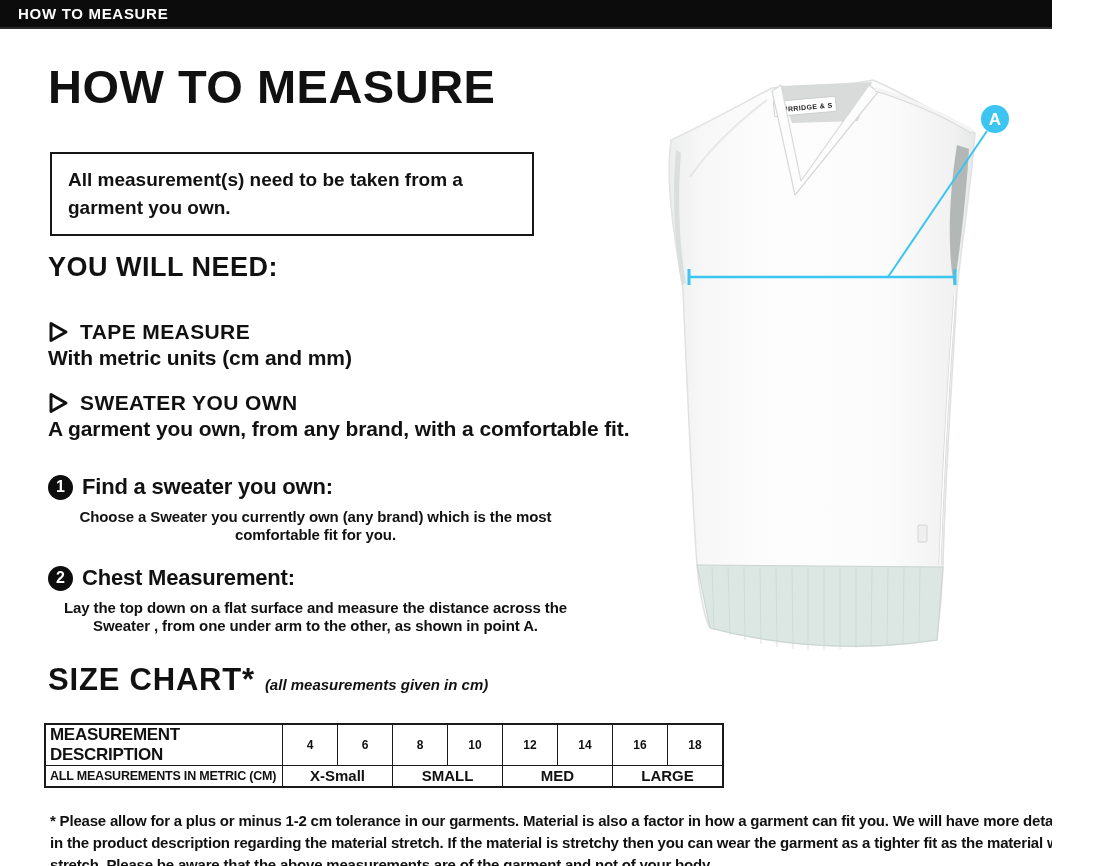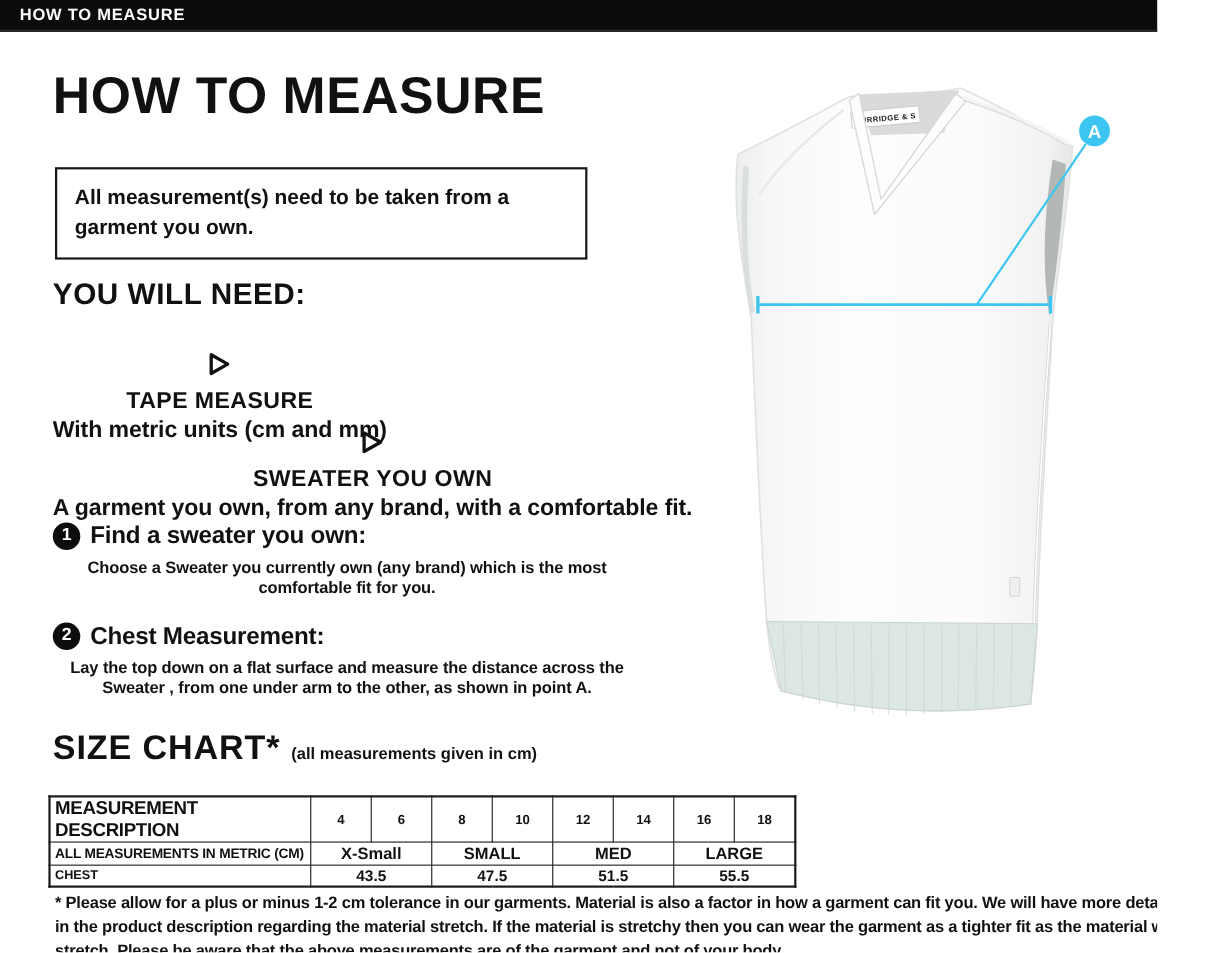--- a/index.html
+++ b/index.html
@@ -29,40 +29,40 @@
     border:2px solid #161616; padding:12px 16px;
     font-size:19px; font-weight:800; line-height:28px;margin-top:10px;
   }
   .ywn-heading {
     position:absolute; top:252px; left:48px; margin:0;
     font-size:27px; font-weight:800; letter-spacing:.5px;
   }
   .need-item { position:absolute; left:48px; }
   .need-item.n0 { top:320px; }
   .need-item.n1 { top:391px; }
-  .need-head { display:flex; align-items:center; gap:11px;flex-direction:column; }
+  .need-head { display:flex; align-items:center; gap:11px; }
   .need-label { font-size:21px; font-weight:800; letter-spacing:.4px; }
   .need-desc { font-size:21px; font-weight:800; margin-top:2px; letter-spacing:-.1px; }
 
   .step { position:absolute; left:48px; width:540px; }
   .step.s0 { top:474px; }
   .step.s1 { top:565px; }
   .step-head { display:flex; align-items:center; gap:9px; }
   .step-badge {
     width:25px; height:25px; border-radius:50%; background:#0d0d0d; color:#fff;
     font-size:16px; font-weight:800; display:flex; align-items:center;
     justify-content:center; flex:0 0 auto;
   }
   .step-title { font-size:22px; font-weight:800; letter-spacing:-.2px; }
   .step-desc { font-size:15px; font-weight:700; line-height:18px; margin-top:8px; width:535px; letter-spacing:-.1px;text-align:center; }
 
   
   .size-chart-head { position:absolute; top:662px; left:48px; display:flex; align-items:baseline; gap:10px; }
   .size-chart-title { font-size:31px; font-weight:800; letter-spacing:.8px; }
-  .size-chart-sub { font-size:15px; font-weight:800; }
+  .size-chart-sub { font-size:15px; font-weight:800;font-style:italic; }
 
   table.size-table {
     position:absolute; top:723px; left:44px; border-collapse:collapse;
     border:2px solid #1a1a1a; table-layout:fixed;
   }
   .size-table td { border:1px solid #1a1a1a; text-align:center; vertical-align:middle; padding:0; }
   .size-table tr.r1 { height:24px;border-radius:15px; }
   .size-table tr.r2 { height:21px; }
   .size-table tr.r3 { height:19px; }
   .size-table .c-desc { width:232px; text-align:left; padding-left:4px; }
@@ -158,27 +158,20 @@
       <td class="c-size t-size">16</td>
       <td class="c-size t-size">18</td>
     </tr>
     <tr class="r2">
       <td class="c-desc t-head2">ALL MEASUREMENTS IN METRIC (CM)</td>
       <td colspan="2" class="t-group">X-Small</td>
       <td colspan="2" class="t-group">SMALL</td>
       <td colspan="2" class="t-group">MED</td>
       <td colspan="2" class="t-group">LARGE</td>
     </tr>
-    <tr class="r3">
-      <td class="c-desc t-head3">CHEST</td>
-      <td colspan="2" class="t-val">43.5</td>
-      <td colspan="2" class="t-val">47.5</td>
-      <td colspan="2" class="t-val">51.5</td>
-      <td colspan="2" class="t-val">55.5</td>
-    </tr>
   </tbody>
     </table>
 
   <div class="footnote">* Please allow for a plus or minus 1-2 cm tolerance in our garments. Material is also a factor in how a garment can fit you. We will have more details in the product description regarding the material stretch.  If the material is stretchy then you can wear the garment as a tighter fit as the material will stretch.  Please be aware that the above measurements are of the garment and not of your body.</div>
 
   <svg class="garment-svg" width="410" height="612" viewBox="0 0 410 612">
     <defs>
       <linearGradient id="bodyGrad" x1="0" y1="0" x2="1" y2="0">
         <stop offset="0" stop-color="#eceeed"></stop>
         <stop offset="0.1" stop-color="#f6f7f6"></stop>

